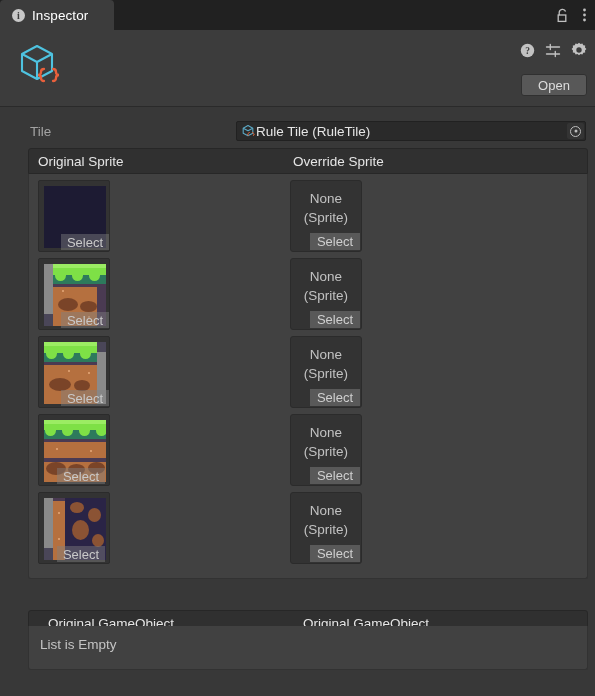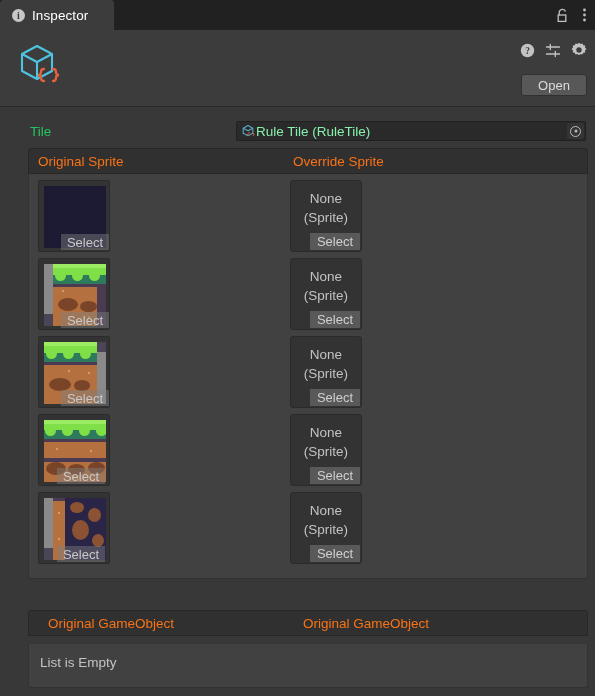--- a/index.html
+++ b/index.html
@@ -62,49 +62,49 @@
     cursor: default;
   }
 
   
   .body-area { position: absolute; left: 0; top: 108px; width: 595px; height: 588px; background: #383838; }
 
   .row-tile {
     position: absolute; left: 0; top: 10px; width: 595px; height: 26px;
     display: flex; align-items: center;
   }
-  .tile-label { margin-left: 30px; width: 200px; font-size: 13.5px; color: #22c55e; }
+  .tile-label { margin-left: 30px; width: 200px; font-size: 13.5px; color: #a3a3a3; }
   .objfield {
     position: absolute; left: 236px; top: 3px; width: 350px; height: 20px;
     background: #2a2a2a; border: 1px solid #212121; border-radius: 2px;
     display: flex; align-items: center;
   }
   .objfield-icon { margin-left: 4px; width: 14px; height: 14px; flex: 0 0 auto; }
-  .objfield-text { font-size: 13.5px; color: #86efac; margin-left: 1px; white-space: nowrap; }
+  .objfield-text { font-size: 13.5px; color: #e5e5e5; margin-left: 1px; white-space: nowrap; }
   .objfield-picker {
     position: absolute; right: 1px; top: 1px; width: 17px; height: 16px;
     display: flex; align-items: center; justify-content: center;
     background: #343434; border-radius: 2px;
   }
   .dot-target { width: 11px; height: 11px; border-radius: 50%; border: 1.5px solid #bdbdbd; position: relative; }
   .dot-target::after {
     content: ""; position: absolute; left: 50%; top: 50%;
     width: 3px; height: 3px; background: #bdbdbd; border-radius: 50%;
     transform: translate(-50%, -50%);
   }
 
   
   .list-header {
     position: absolute; left: 28px; width: 560px; height: 26px;
     background: #303030;
     border: 1px solid #272727;
     border-top-left-radius: 3px; border-top-right-radius: 3px;
     display: flex; align-items: center;
   }
-  .lh-col { font-size: 13.5px; color: #f97316; }
+  .lh-col { font-size: 13.5px; color: #e5e5e5; }
   .lh-col.c1 { margin-left: 9px; width: 255px; }
   .lh-col.c2 { }
 
   .list-body {
     position: absolute; left: 28px; width: 560px;
     background: #414141;
     border: 1px solid #323232;
     border-top: none;
     border-bottom-left-radius: 3px; border-bottom-right-radius: 3px;
   }
@@ -152,21 +152,21 @@
     position: absolute; right: 1px; bottom: 1px;
     min-width: 50px; height: 17px;
     background: #595959;
     color: #cfcfcf; font-size: 13px;
     display: flex; align-items: center; justify-content: center;
     cursor: default;
   }
 
   
   #go-list-header { top: 502px; }
-  #go-list-body { top: 536px; height: 44px; }
+  #go-list-body { top: 518px; height: 44px; }
   .lh-col.g1 { margin-left: 19px; width: 255px; }
   .empty-text {
     position: absolute; left: 11px; top: 11px;
     font-size: 13.5px; color: #c4c4c4;
   }
 
   
   .px { position: absolute; }
   .thumb-dark { background: #1d1b33; }
 </style>

